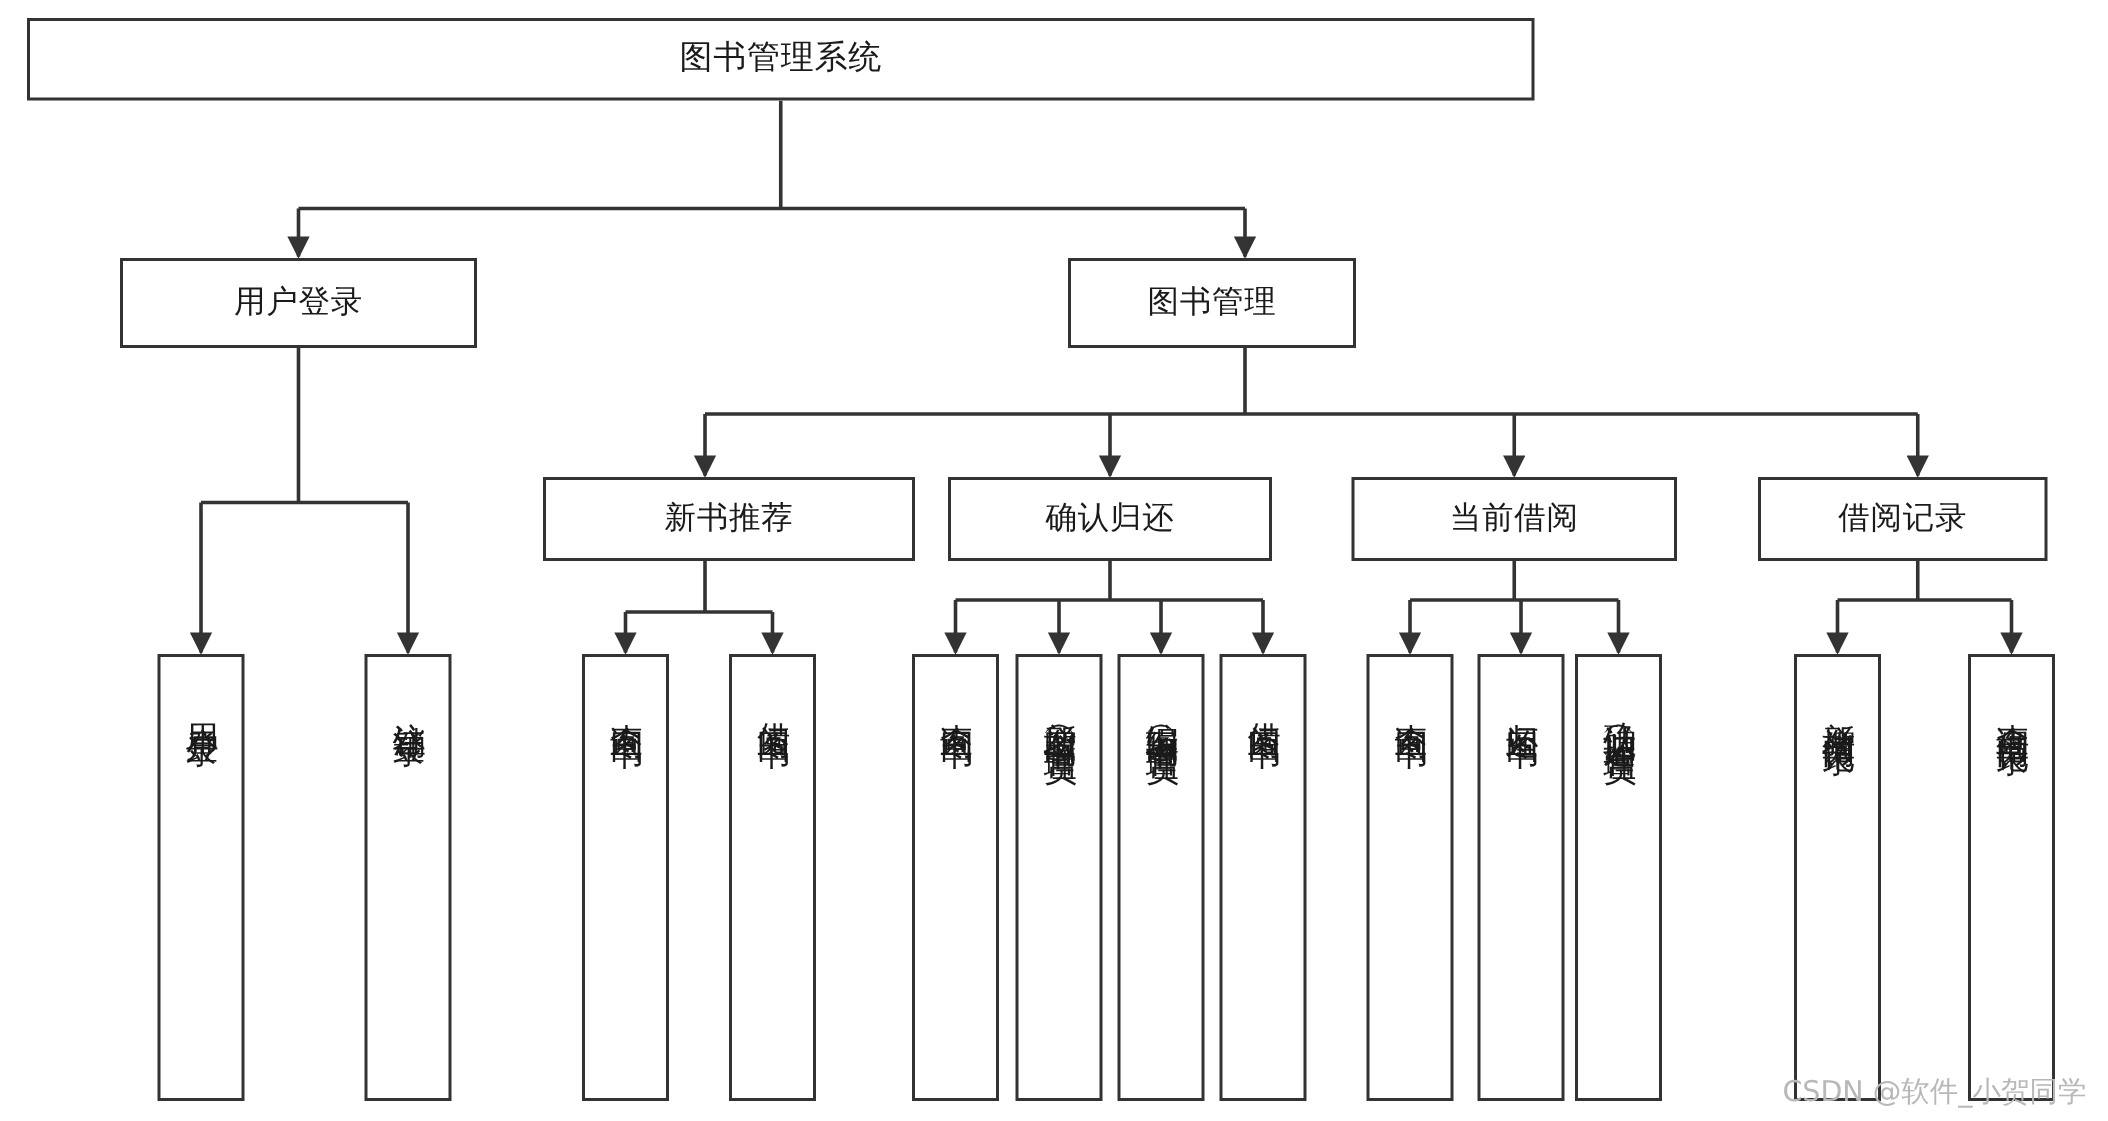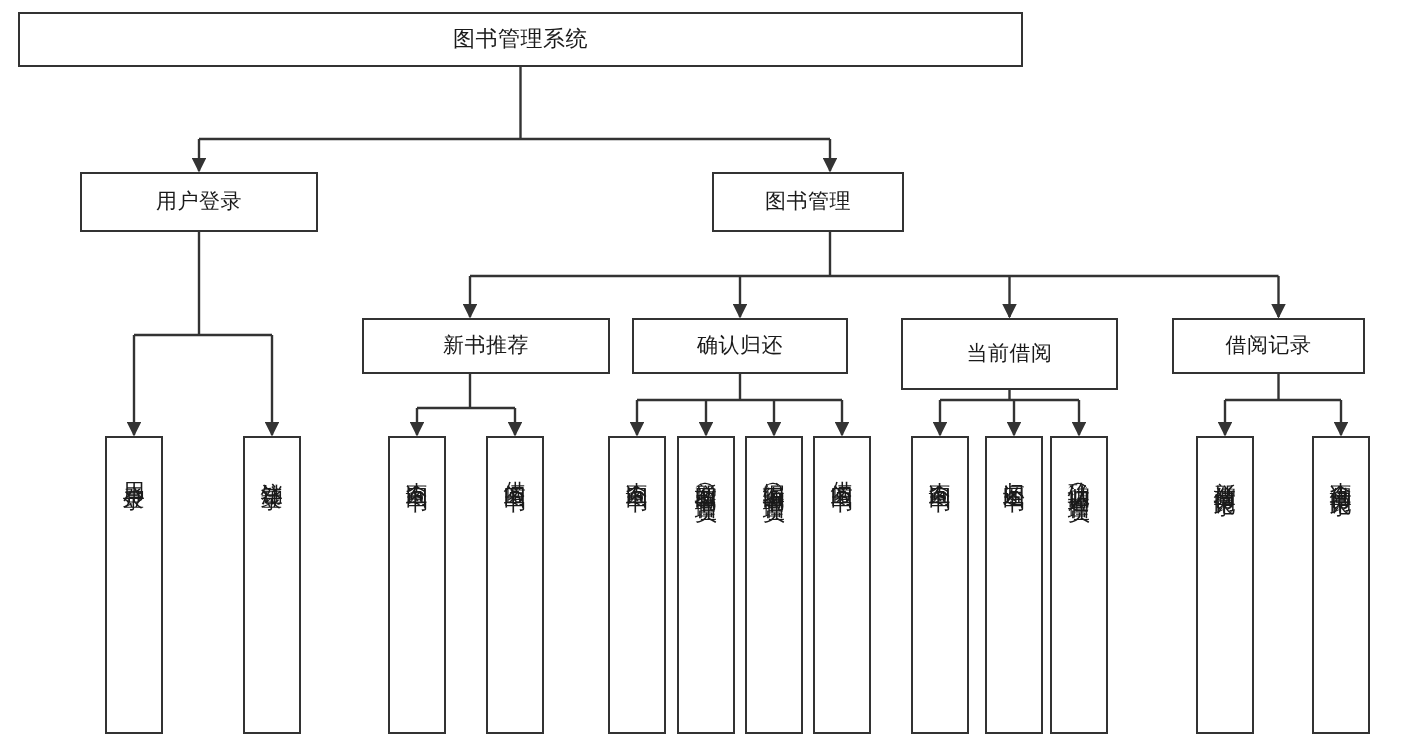--- a/index.html
+++ b/index.html
@@ -133,21 +133,21 @@
       </div>
       <div class="node horiz" style="left: 712px; top: 172px; width: 192px; height: 60px;">
         <span class="label">图书管理</span>
       </div>
       <div class="node horiz" style="left: 362px; top: 318px; width: 248px; height: 56px;">
         <span class="label">新书推荐</span>
       </div>
       <div class="node horiz" style="left: 632px; top: 318px; width: 216px; height: 56px;">
         <span class="label">确认归还</span>
       </div>
-      <div class="node horiz" style="left: 901px; top: 318px; width: 217px; height: 72px; font-family: Liberation Serif, serif;">
+      <div class="node horiz" style="left: 901px; top: 318px; width: 217px; height: 56px; font-family: Liberation Serif, serif;">
         <span class="label">当前借阅</span>
       </div>
       <div class="node horiz" style="left: 1172px; top: 318px; width: 193px; height: 56px;">
         <span class="label">借阅记录</span>
       </div>
       <div class="node vert" style="left: 105px; top: 436px; width: 58px; height: 298px;">
         <span class="label">用户登录</span>
       </div>
       <div class="node vert" style="left: 243px; top: 436px; width: 58px; height: 298px;">
         <span class="label">注销登录</span>
@@ -180,13 +180,14 @@
         <span class="label">确认归还（管理员）</span>
       </div>
       <div class="node vert" style="left: 1196px; top: 436px; width: 58px; height: 298px;">
         <span class="label">新增借阅记录</span>
       </div>
       <div class="node vert" style="left: 1312px; top: 436px; width: 58px; height: 298px;">
         <span class="label">查询借阅记录</span>
       </div>
     </div>
 
+  <div class="watermark">CSDN @软件_小贺同学</div>
 </div>
 
 </body></html>

